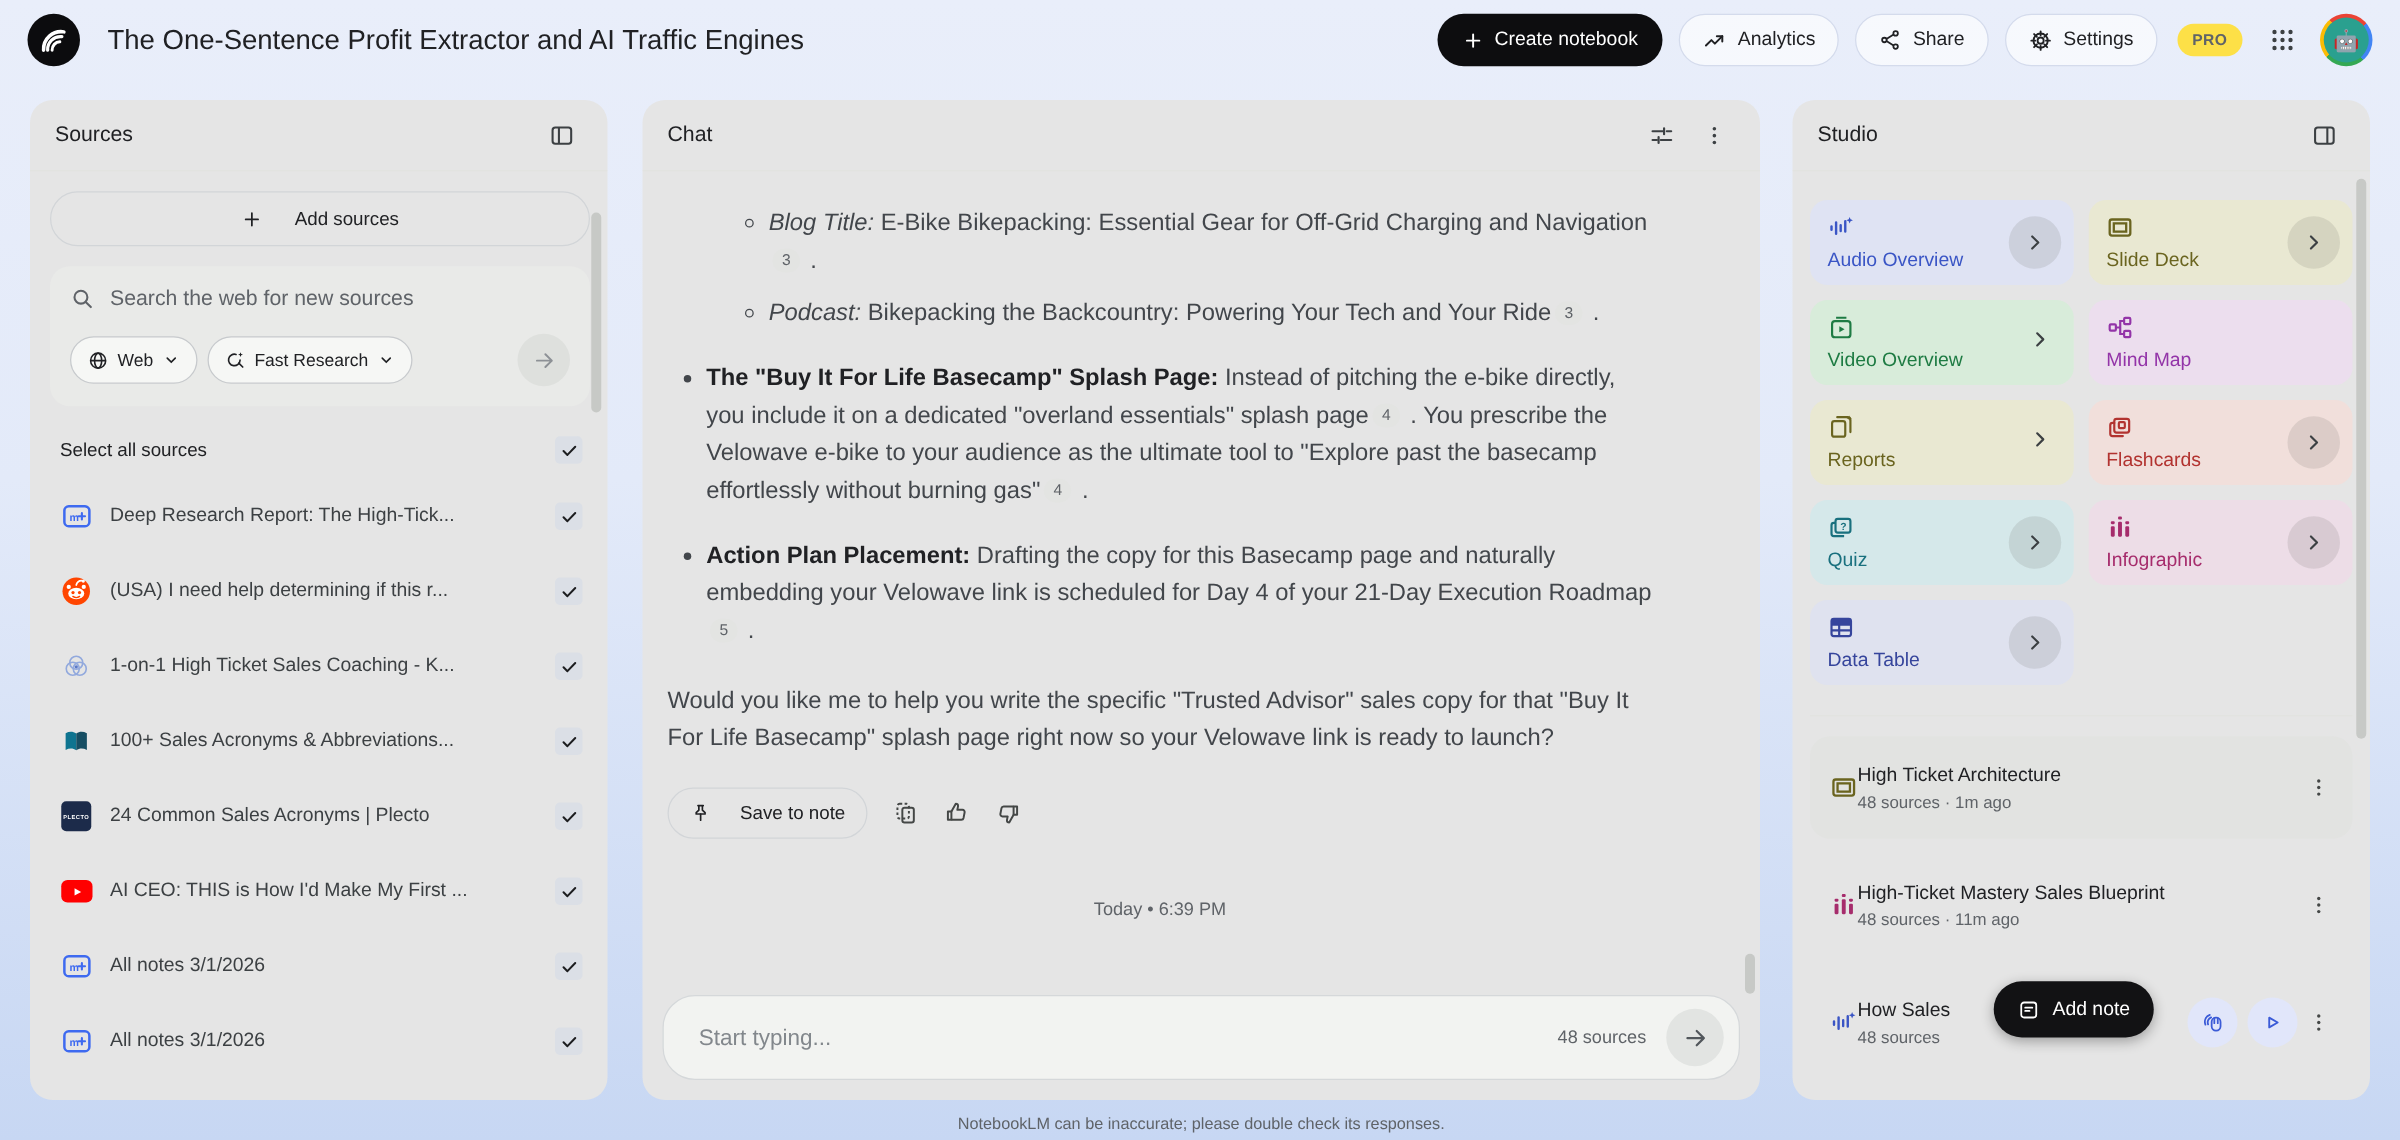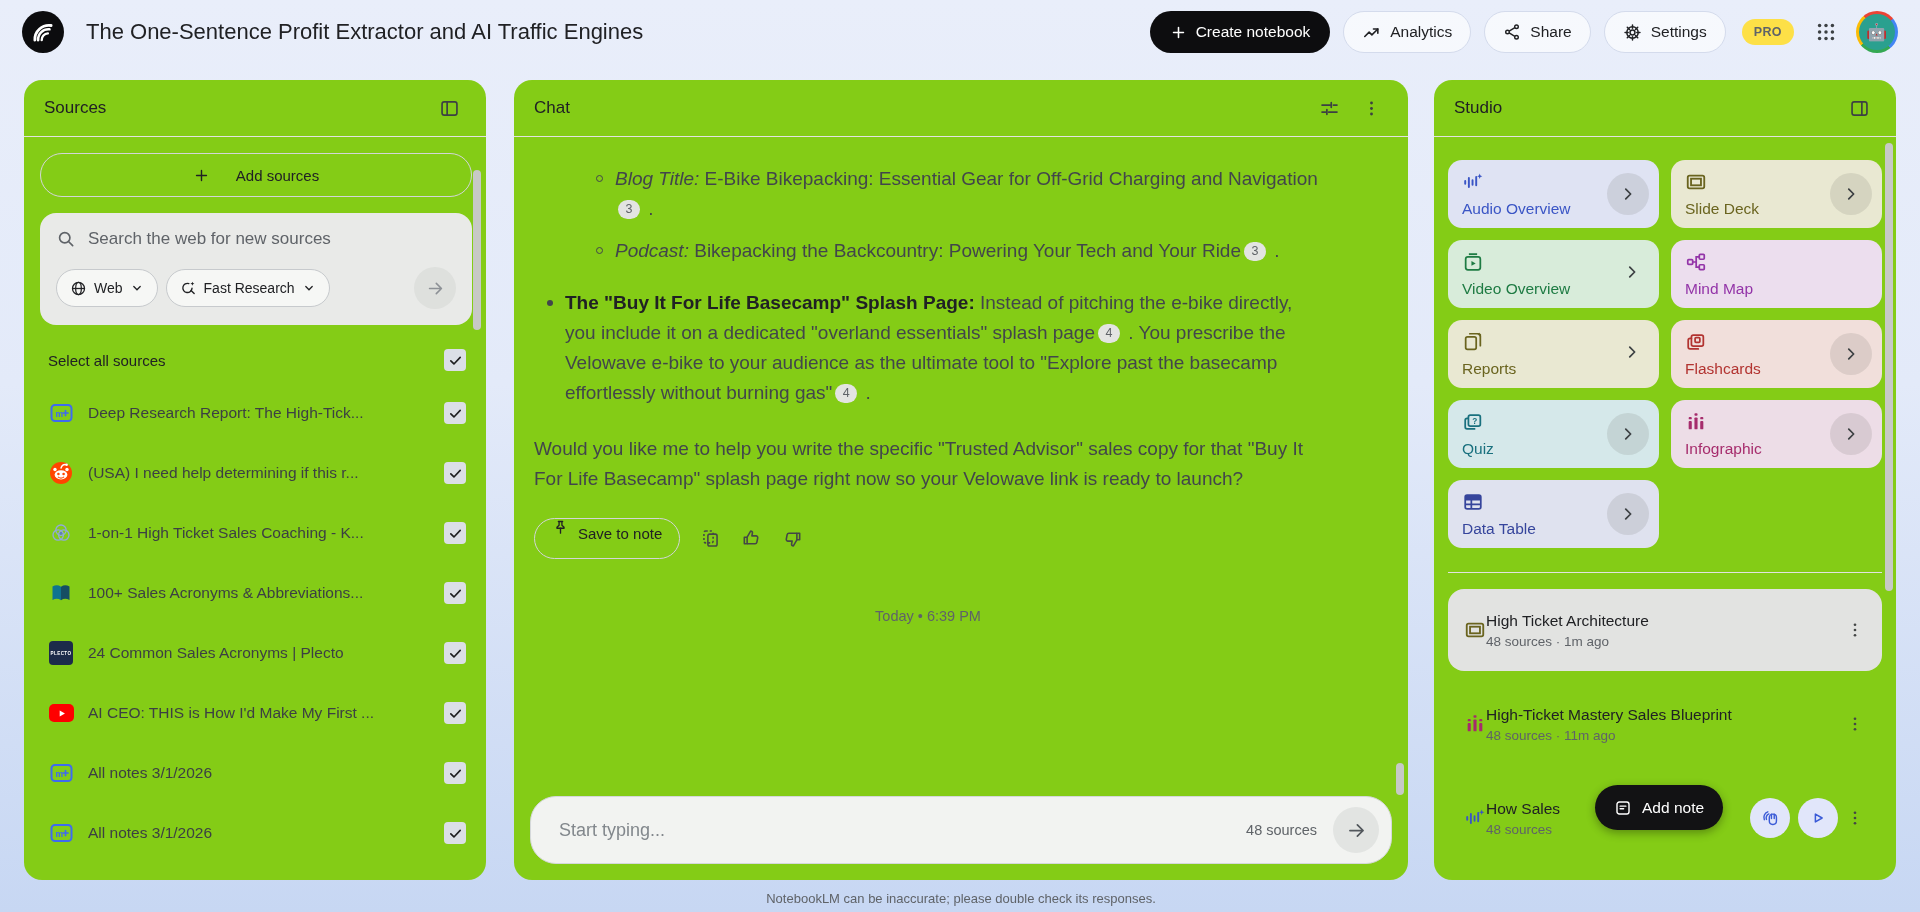--- a/index.html
+++ b/index.html
@@ -18,21 +18,21 @@
   .nb-title { font-size:22px; color:#202124; margin-left:22px; white-space:nowrap; }
   .tb-right { margin-left:auto; display:flex; align-items:center; gap:13px;justify-content:space-between; }
   .pill-btn { height:42px; border-radius:21px; display:flex; align-items:center; gap:9px; padding:0 18px; font-size:15.5px; color:#202124; background:rgba(255,255,255,.62); border:1px solid #d4dbec; cursor:pointer; white-space:nowrap; }
   .pill-btn.dark { background:#0d0d0f; color:#fff; border:none; padding:0 20px; }
   .pro-badge { background:#fde047; border-radius:15px; padding:6px 12px; font-size:12.5px; font-weight:bold; color:#5f6368; letter-spacing:.4px; }
   .avatar-ring { width:42px; height:42px; border-radius:50%; padding:3px;
     background:conic-gradient(from -40deg, #ea4335 0 25%, #4285f4 25% 50%, #34a853 50% 75%, #fbbc05 75% 100%); }
   .avatar-in { width:100%; height:100%; border-radius:50%; background:#2aa08f; display:flex; align-items:center; justify-content:center; font-size:17px; overflow:hidden; }
 
   
-  .panel { position:absolute; top:80px; bottom:32px; background:#84cc16; border-radius:18px; overflow:hidden; }
+  .panel { position:absolute; top:80px; bottom:32px; background:#e5e5e5; border-radius:18px; overflow:hidden; }
   #sources-panel { left:24px;  width:462px; }
   #chat-panel    { left:514px; width:894px; }
   #studio-panel  { left:1434px;width:462px; }
   .phead { height:57px; display:flex; align-items:center; padding:0 20px; border-bottom:1px solid #e2e3e0; }
   .phead .ptitle { font-size:17px; color:#202124; }
   .phead .sp { flex:1; }
   .ic-btn { width:34px; height:34px; border-radius:50%; display:flex; align-items:center; justify-content:center; color:#3c4043; cursor:pointer; }
 
   
   .src-body { padding:16px 14px 0 16px; }
@@ -56,21 +56,21 @@
   .chat-scroll { position:absolute; top:58px; left:0; right:0; bottom:130px; padding:26px 86px 0 20px; font-size:19px; line-height:30px; color:#42464b; overflow:hidden; }
   .li2 { position:relative; padding-left:81px; margin-bottom:12px; }
   .li2 .mk { position:absolute; left:62px; top:11px; width:7px; height:7px; border:1.6px solid #42464b; border-radius:50%; }
   .li1 { position:relative; padding-left:31px; margin-bottom:20px; margin-top:22px; }
   .li1 .mk { position:absolute; left:13px; top:12px; width:6px; height:6px; background:#42464b; border-radius:50%; }
   .para { margin-top:26px; }
   .seg-bold { font-weight:bold; color:#202124; }
   .seg-italic { font-style:italic; }
   .cite { display:inline-block; background:#e3e4e2; color:#5f6368; font-size:12.5px; line-height:19px; min-width:22px; text-align:center; border-radius:10px; padding:0 6px; margin:0 3px; vertical-align:2px; cursor:pointer; }
   .actions { display:flex; align-items:center; gap:20px; margin-top:24px; }
-  .save-note { height:41px; border:1px solid #d2d5d8; border-radius:21px; display:flex; align-items:flex-start; gap:9px; padding:0 17px; font-size:15px; color:#202124; cursor:pointer; }
+  .save-note { height:41px; border:1px solid #d2d5d8; border-radius:21px; display:flex; align-items:center; gap:23px; padding:0 17px; font-size:15px; color:#202124; cursor:pointer; }
   .act-ic { color:#444746; cursor:pointer; }
   .date-div { text-align:center; font-size:14.5px; color:#5f6368; margin-top:42px; }
   .chat-inputbar { position:absolute; left:16px; right:16px; bottom:16px; height:68px; border:1px solid #d5d8da; border-radius:26px; background:#f2f3f1; display:flex; align-items:center; padding:0 12px 0 28px; }
   .chat-ph { font-size:18px; color:#82878c; flex:1; }
   .src-count { font-size:14.5px; color:#5f6368; margin-right:16px; white-space:nowrap; }
   .send-circle { width:46px; height:46px; border-radius:50%; background:#e2e4e2; color:#52575c; display:flex; align-items:center; justify-content:center; cursor:pointer; }
   .footer-note { position:absolute; left:514px; width:894px; bottom:6px; text-align:center; font-size:13px; color:#5f6368; }
 
   
   .studio-body { padding:23px 14px 0 14px; }
@@ -395,20 +395,21 @@
           <circle cx="12" cy="19" r="1.8"></circle>
         </svg>
     </span>
   </div>
 
   <div class="chat-scroll">
     <div id="chat-blocks">
         <div class="li2"><span class="mk"></span><span class="seg-italic">Blog Title:</span><span class="seg-normal"> E-Bike Bikepacking: Essential Gear for Off-Grid Charging and Navigation</span><span class="cite">3</span><span class="seg-normal"> .</span></div>
         <div class="li2"><span class="mk"></span><span class="seg-italic">Podcast:</span><span class="seg-normal"> Bikepacking the Backcountry: Powering Your Tech and Your Ride</span><span class="cite">3</span><span class="seg-normal"> .</span></div>
         <div class="li1"><span class="mk"></span><span class="seg-bold">The "Buy It For Life Basecamp" Splash Page:</span><span class="seg-normal"> Instead of pitching the e-bike directly, you include it on a dedicated "overland essentials" splash page</span><span class="cite">4</span><span class="seg-normal"> . You prescribe the Velowave e-bike to your audience as the ultimate tool to "Explore past the basecamp effortlessly without burning gas"</span><span class="cite">4</span><span class="seg-normal"> .</span></div>
+        <div class="li1"><span class="mk"></span><span class="seg-bold">Action Plan Placement:</span><span class="seg-normal"> Drafting the copy for this Basecamp page and naturally embedding your Velowave link is scheduled for Day 4 of your 21-Day Execution Roadmap</span><span class="cite">5</span><span class="seg-normal"> .</span></div>
         <div class="para"><span class="seg-normal">Would you like me to help you write the specific "Trusted Advisor" sales copy for that "Buy It For Life Basecamp" splash page right now so your Velowave link is ready to launch?</span></div>
       </div>
     <div class="actions">
       <div class="save-note">
         <span class="icn">
             <svg width="17" height="17" viewBox="0 0 24 24" fill="none" stroke="currentColor" stroke-width="1.9" stroke-linecap="round" stroke-linejoin="round">
               <path d="M9 3.5h6M10 3.5v5.2L7 11.5v1.5h10v-1.5l-3-2.8V3.5"></path>
               <path d="M12 13v7"></path>
             </svg>
           </span>

